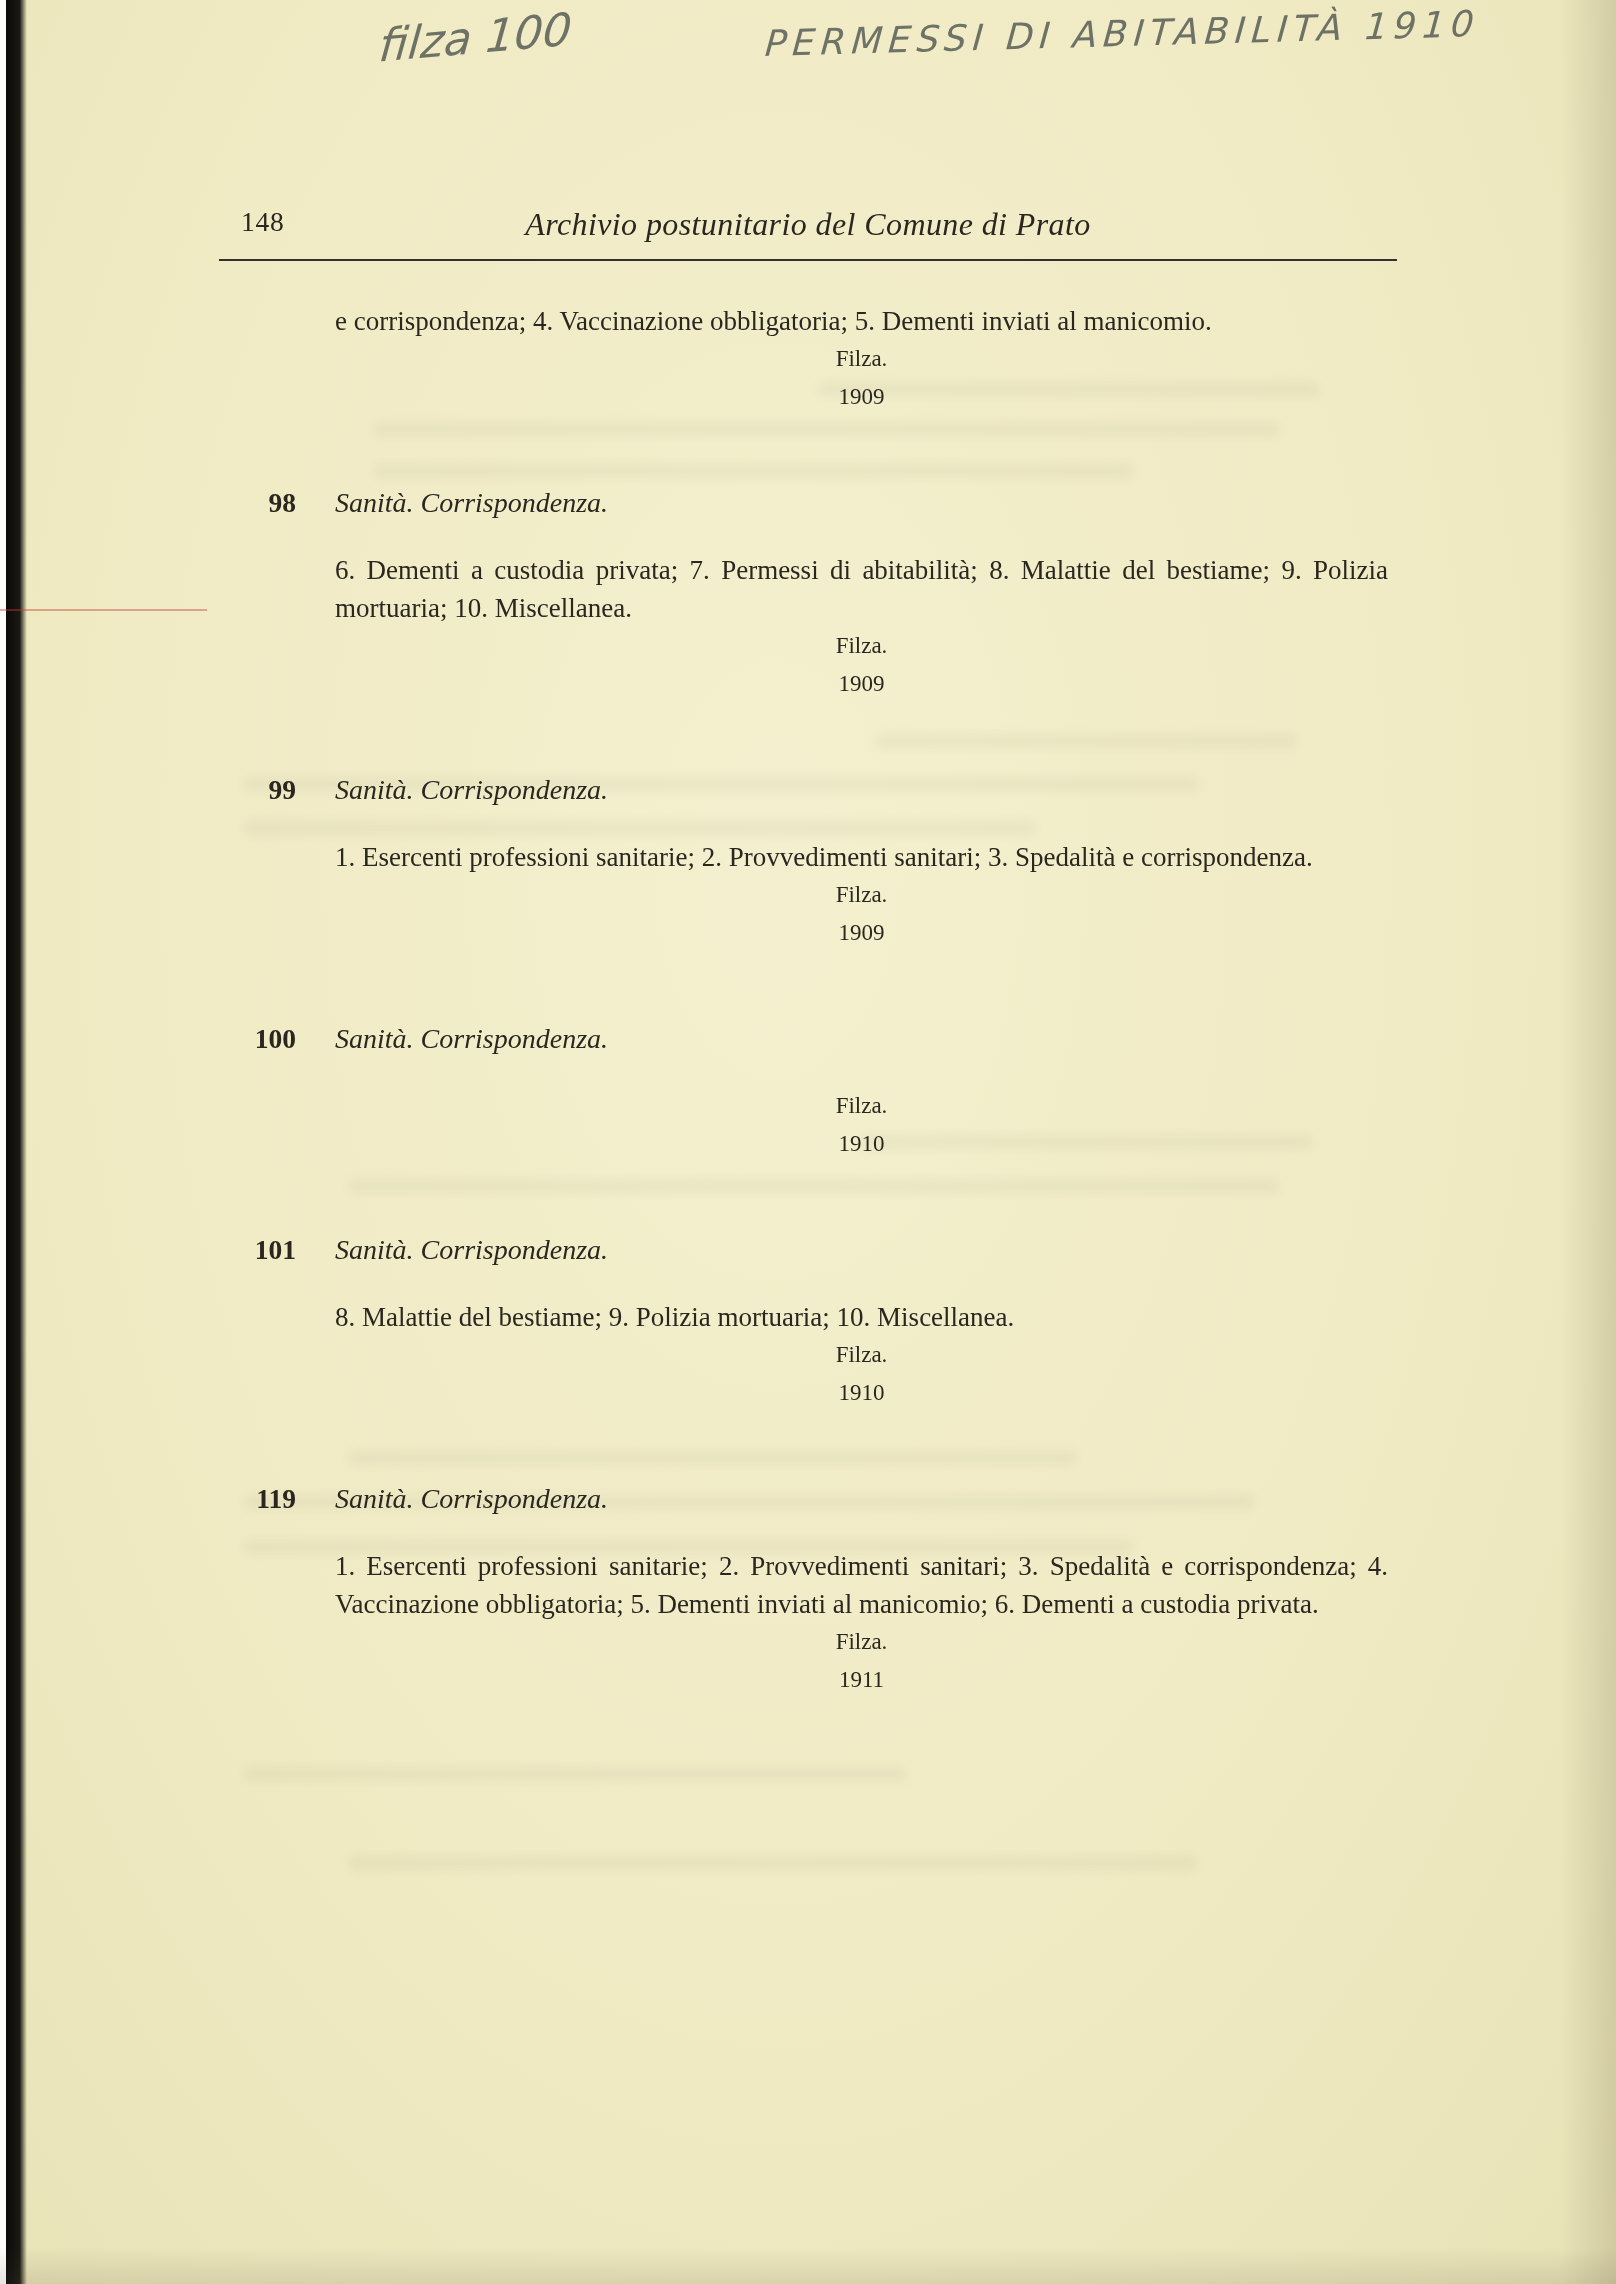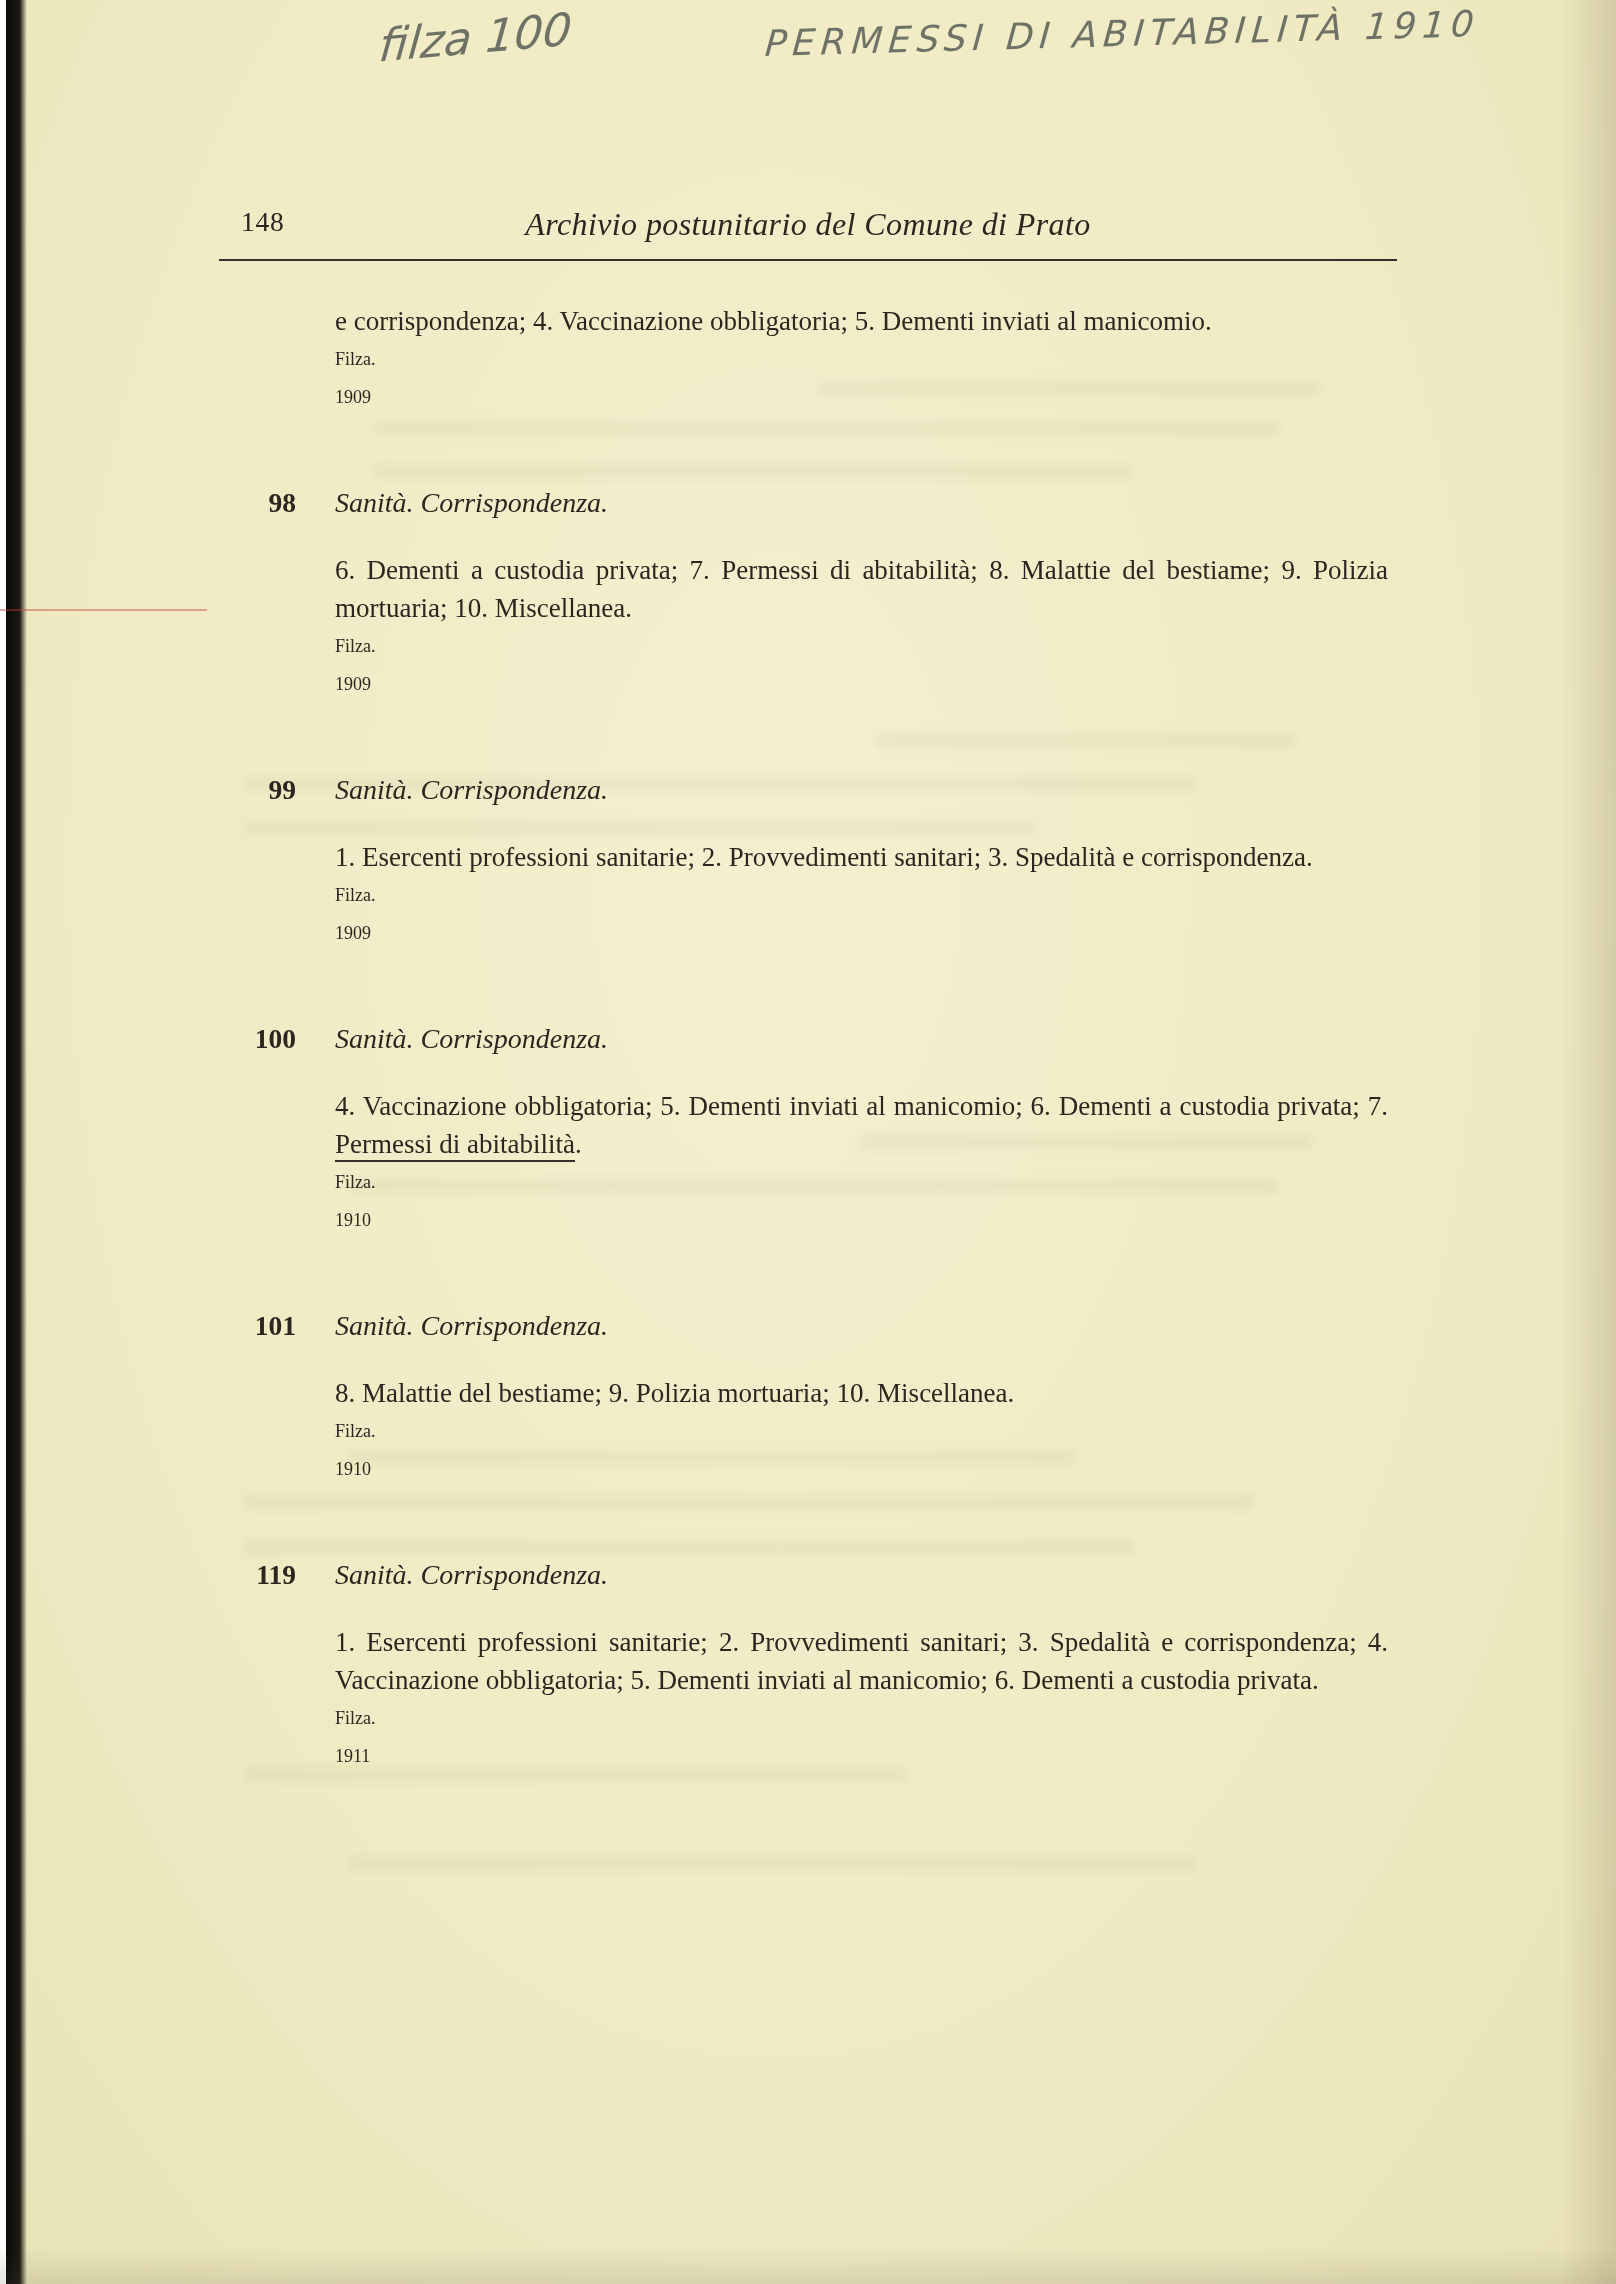--- a/index.html
+++ b/index.html
@@ -59,21 +59,21 @@
   .content { position:absolute; top:302px; left:209px; width:1178px; }
 
   .entry { display:grid; grid-template-columns:126px 1053px; margin-bottom:68px; }
   .num {
     grid-column:1; text-align:right; padding-right:39px;
     font-weight:bold; font-size:27.5px; line-height:38px;
   }
   .econtent { grid-column:2; }
   .heading { font-size:28px; line-height:38px; margin-bottom:29px;font-style:italic; }
   .body { margin:0; font-size:27px; line-height:38px; text-align:justify; }
-  .filza, .year { font-size:18px; line-height:38px; }
+  .filza, .year { font-size:23px; line-height:38px;text-align:center; }
   .ul-phrase { border-bottom:2.4px solid #34312a; padding-bottom:0.8px; }
 
   [data-bind]:empty { display:none; }
 
   
   .red-line {
     position:absolute; top:609px; left:0; width:207px; height:2.4px;
     background:rgba(195,62,52,0.42);
   }
 
@@ -144,21 +144,20 @@
         <p class="body"><span data-bind="entries.2.body_pre">1. Esercenti professioni sanitarie; 2. Provvedimenti sanitari; 3. Spedalità e corrispondenza.</span></p>
         <div class="filza" data-bind="entries.2.filza">Filza.</div>
         <div class="year" data-bind="entries.2.year">1909</div>
       </div>
     </div>
 
     <div class="entry">
       <div class="num" data-bind="entries.3.number">100</div>
       <div class="econtent">
         <div class="heading" data-bind="entries.3.heading">Sanità. Corrispondenza.</div>
-        <p class="body"><span data-bind="entries.3.body_pre">4. Vaccinazione obbligatoria; 5. Dementi inviati al manicomio; 6. Dementi a custodia privata; 7. </span><span class="ul-phrase" data-bind="entries.3.body_underline">Permessi di abitabilità</span><span data-bind="entries.3.body_post">.</span></p>
         <div class="filza" data-bind="entries.3.filza">Filza.</div>
         <div class="year" data-bind="entries.3.year">1910</div>
       </div>
     </div>
 
     <div class="entry">
       <div class="num" data-bind="entries.4.number">101</div>
       <div class="econtent">
         <div class="heading" data-bind="entries.4.heading">Sanità. Corrispondenza.</div>
         <p class="body"><span data-bind="entries.4.body_pre">8. Malattie del bestiame; 9. Polizia mortuaria; 10. Miscellanea.</span></p>

